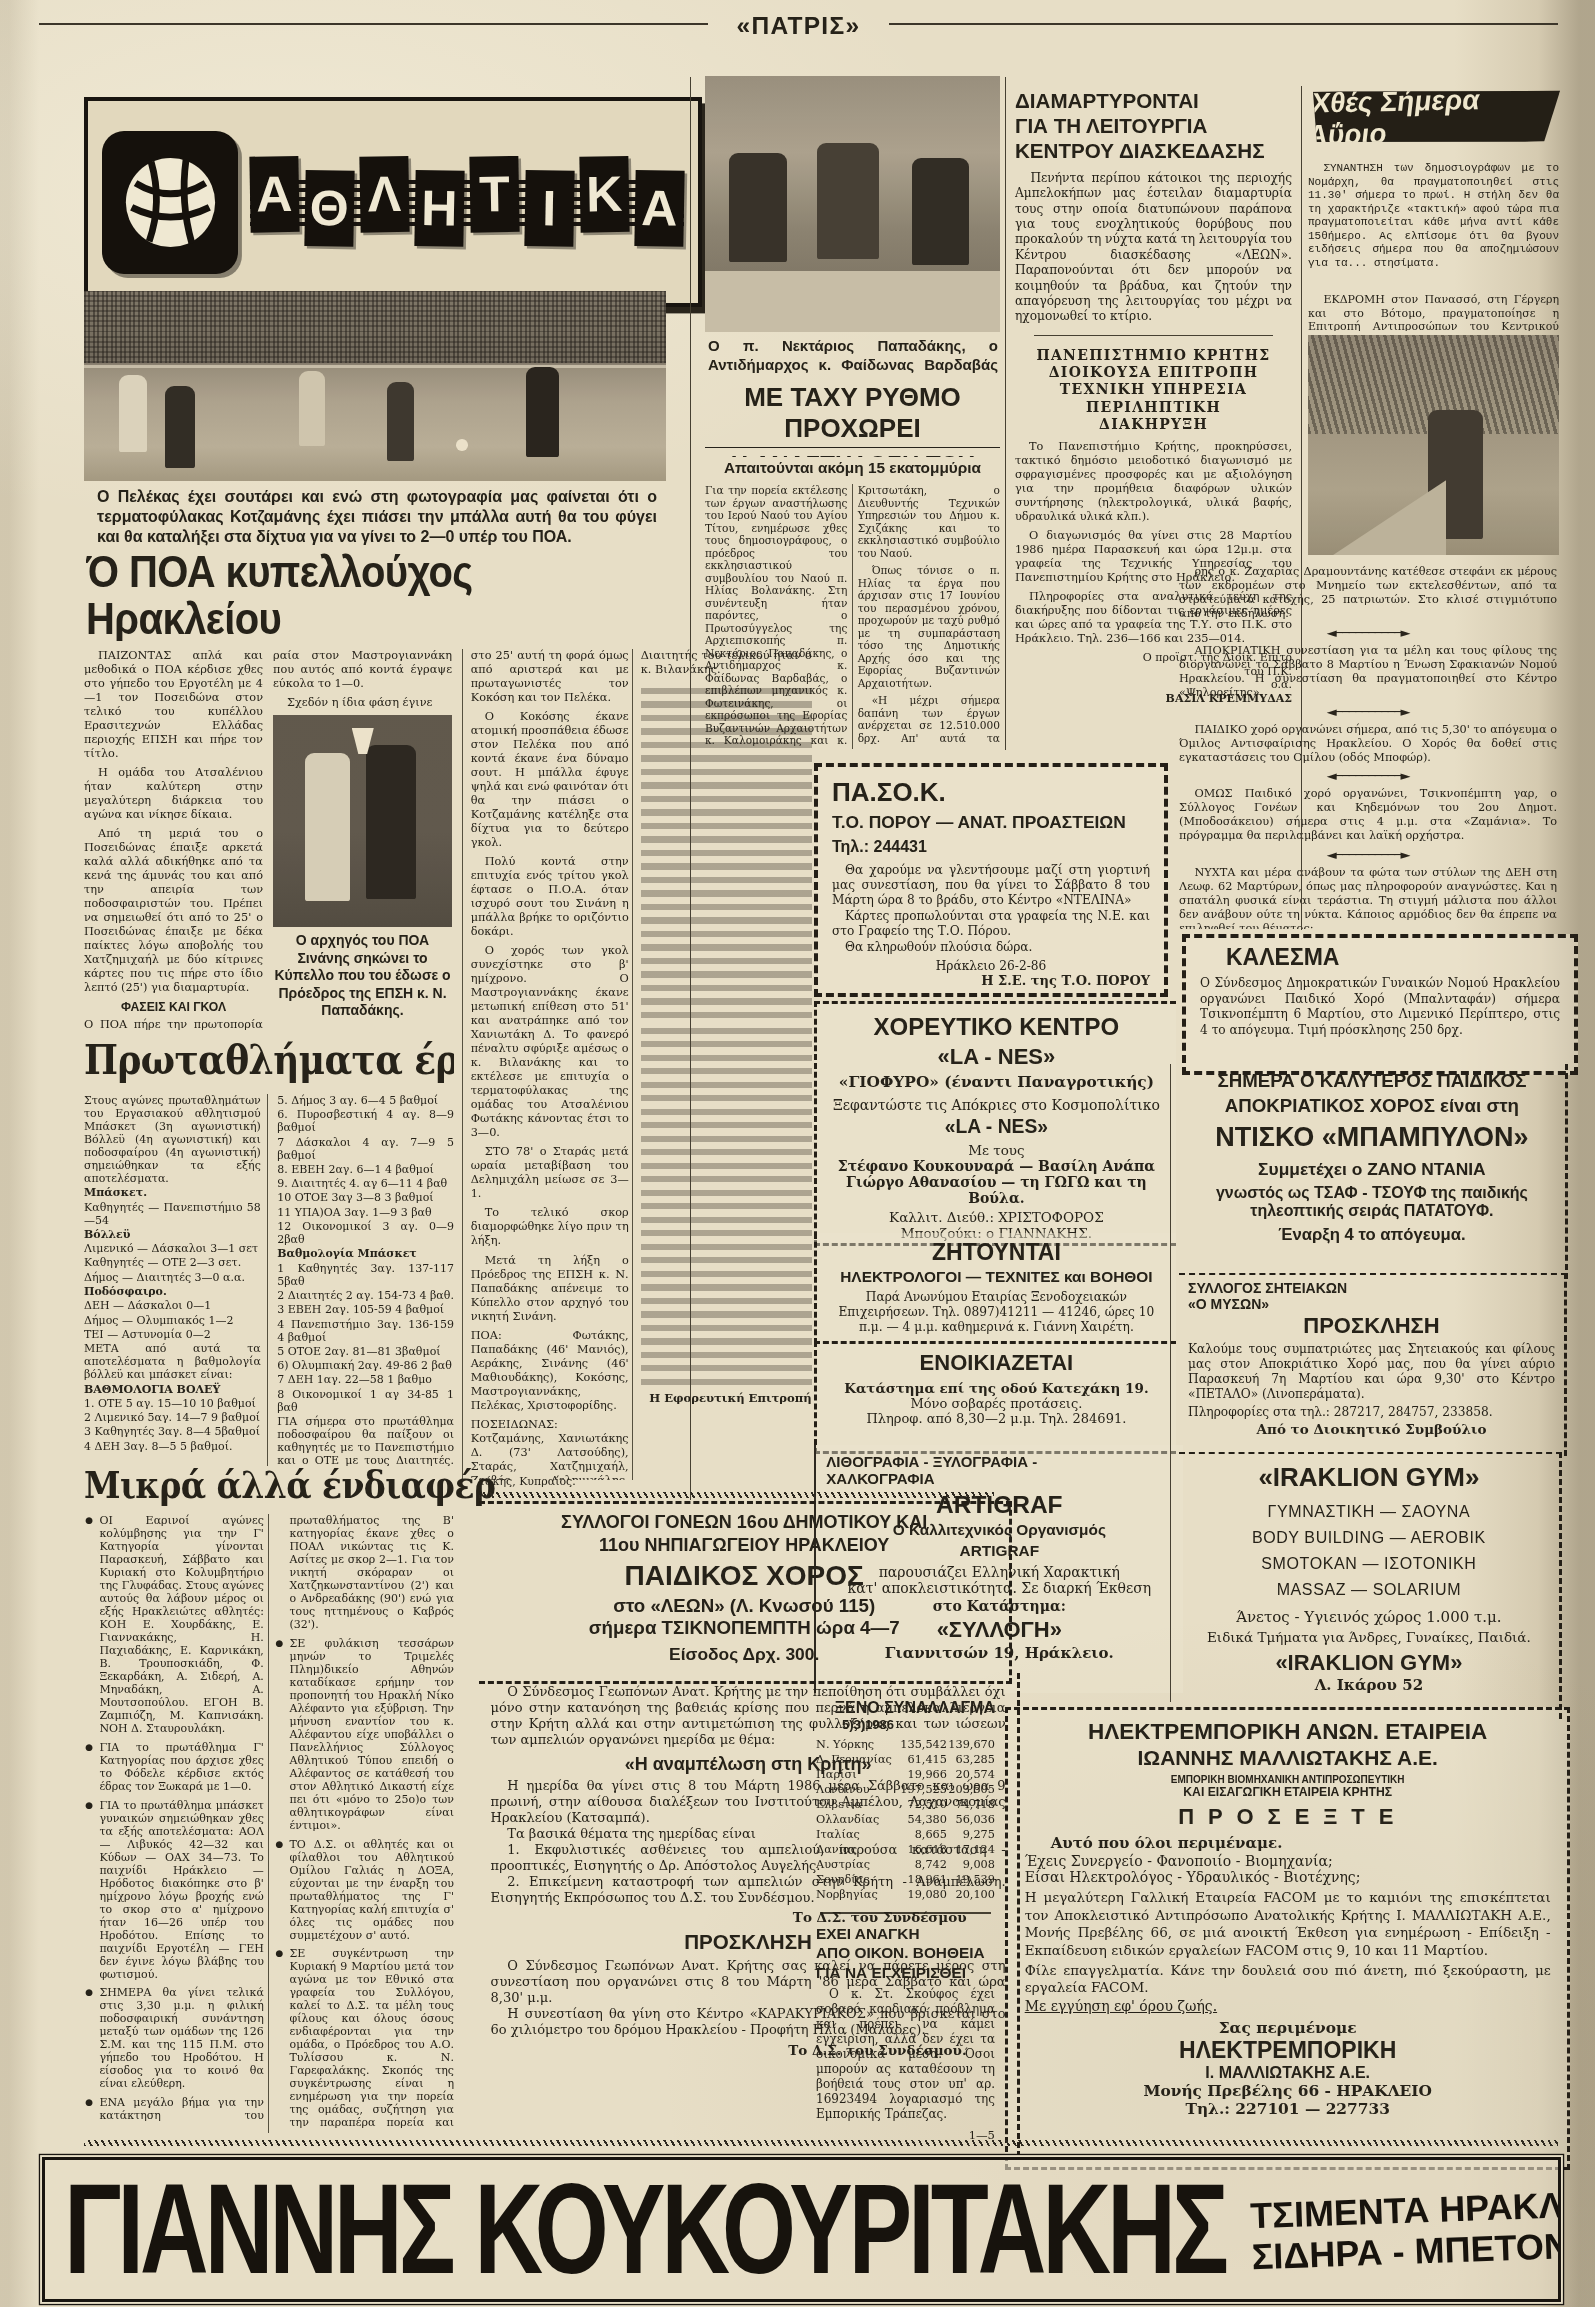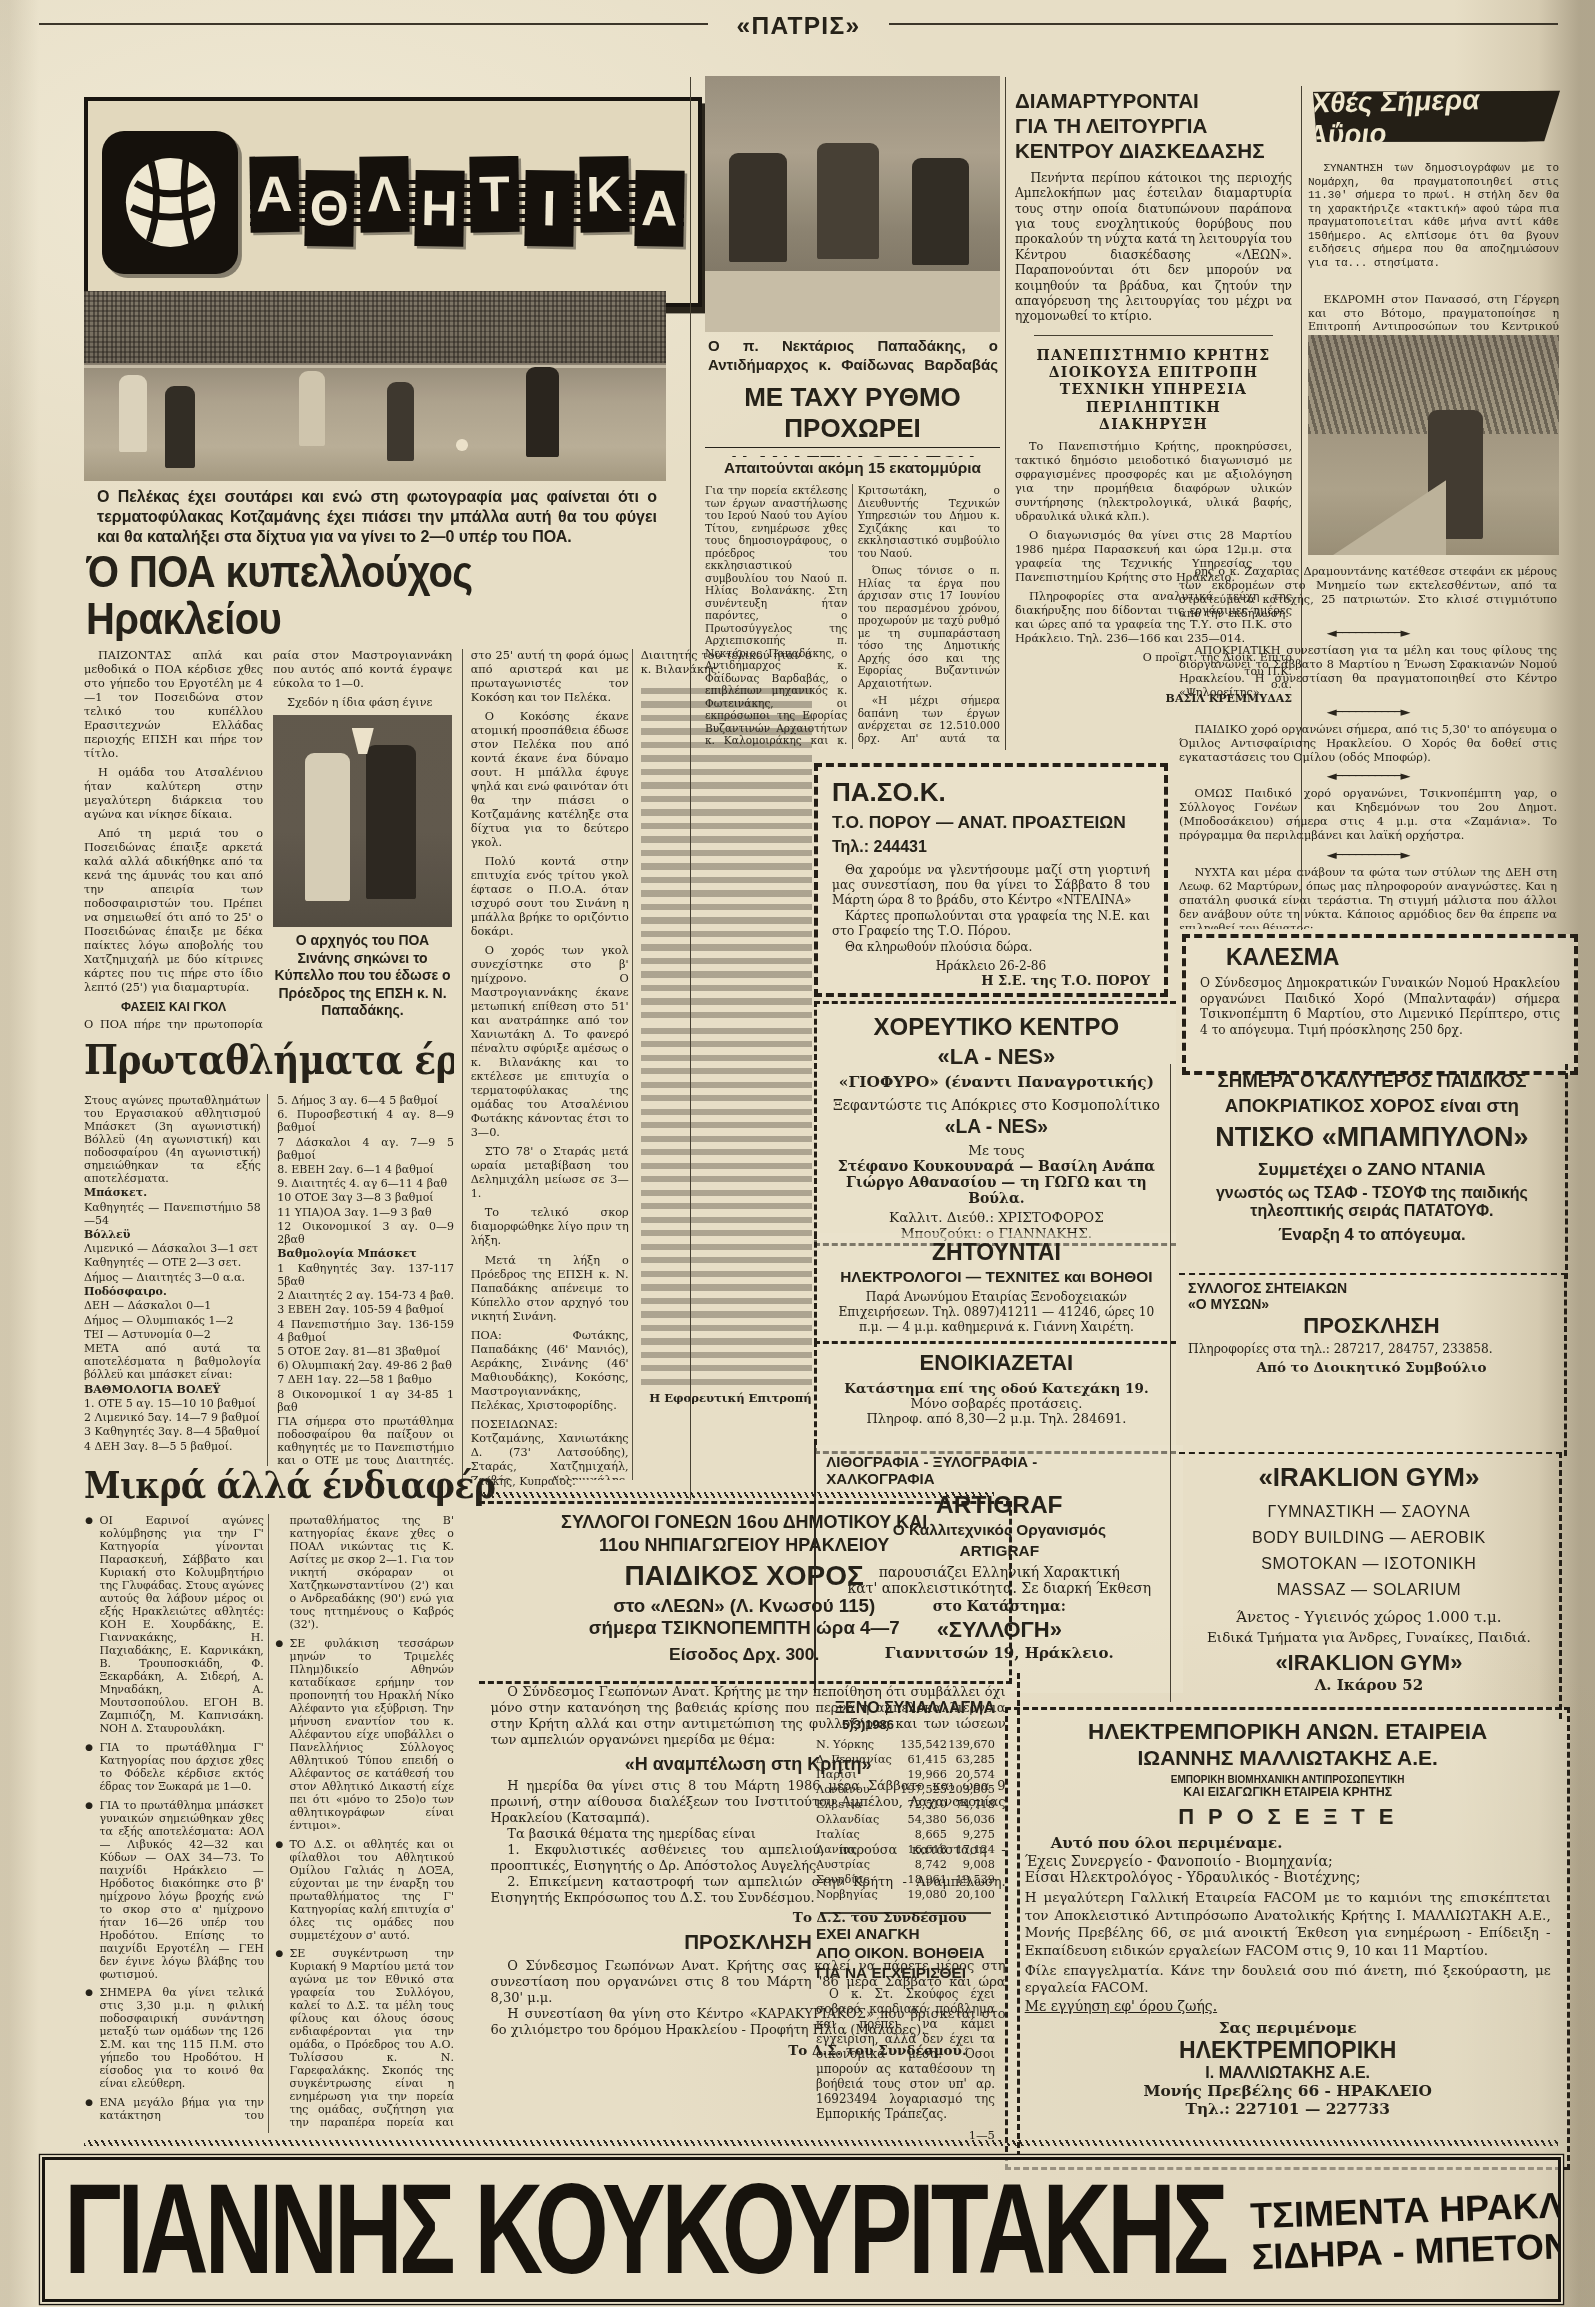--- a/index.html
+++ b/index.html
@@ -453,20 +453,21 @@
   <div class="sans bb" style="font-size:17.4px;margin-top:6.4px;">Συμμετέχει ο ΖΑΝΟ ΝΤΑΝΙΑ</div>
   <div class="sans bb" style="font-size:16px;margin-top:3.9px;">γνωστός ως ΤΣΑΦ - ΤΣΟΥΦ της παιδικής</div>
   <div class="sans bb" style="font-size:16px;">τηλεοπτικής σειράς ΠΑΤΑΤΟΥΦ.</div>
   <div class="sans bb" style="font-size:16.7px;margin-top:5.1px;">Έναρξη 4 το απόγευμα.</div>
 </div>
 
 <div class="sec" style="left:1179px;top:1273px;width:367px;height:171px;border-right:3.2px dashed #241f17;border-top:2.6px dashed #241f17;padding:5.1px 9px;">
   <div class="sans bb" style="font-size:14px;">ΣΥΛΛΟΓΟΣ ΣΗΤΕΙΑΚΩΝ</div>
   <div class="sans bb" style="font-size:14px;">«Ο ΜΥΣΩΝ»</div>
   <div class="sans bb ctr" style="font-size:22px;margin-top:1.3px;">ΠΡΟΣΚΛΗΣΗ</div>
+  <div class="jt" style="font-size:12.2px;line-height:15px;margin-top:2.6px;">Καλούμε τους συμπατριώτες μας Σητειακούς και φίλους μας στον Αποκριάτικο Χορό μας, που θα γίνει αύριο Παρασκευή 7η Μαρτίου και ώρα 9,30' στο Κέντρο «ΠΕΤΑΛΟ» (Λινοπεράματα).</div>
   <div style="font-size:12.2px;margin-top:2.6px;">Πληροφορίες στα τηλ.: 287217, 284757, 233858.</div>
   <div class="bb ctr" style="font-size:13.5px;margin-top:2.6px;">Από το Διοικητικό Συμβούλιο</div>
 </div>
 
 <div class="sec ctr" style="left:1179px;top:1452px;width:367px;height:250px;border-right:3.2px dashed #241f17;border-top:2.6px dashed #241f17;padding:7.7px 6.4px;">
   <div class="sans bb" style="font-size:26px;">«IRAKLION GYM»</div>
   <div style="margin-top:6.4px;">
       <div class="sans" style="font-size:16px;line-height:26px;letter-spacing:0.6px;">ΓΥΜΝΑΣΤΙΚΗ  —  ΣΑΟΥΝΑ</div>
       <div class="sans" style="font-size:16px;line-height:26px;letter-spacing:0.6px;">BODY BUILDING  —  AEROBIK</div>
       <div class="sans" style="font-size:16px;line-height:26px;letter-spacing:0.6px;">SMOTOKAN  —  ΙΣΟΤΟΝΙΚΗ</div>

